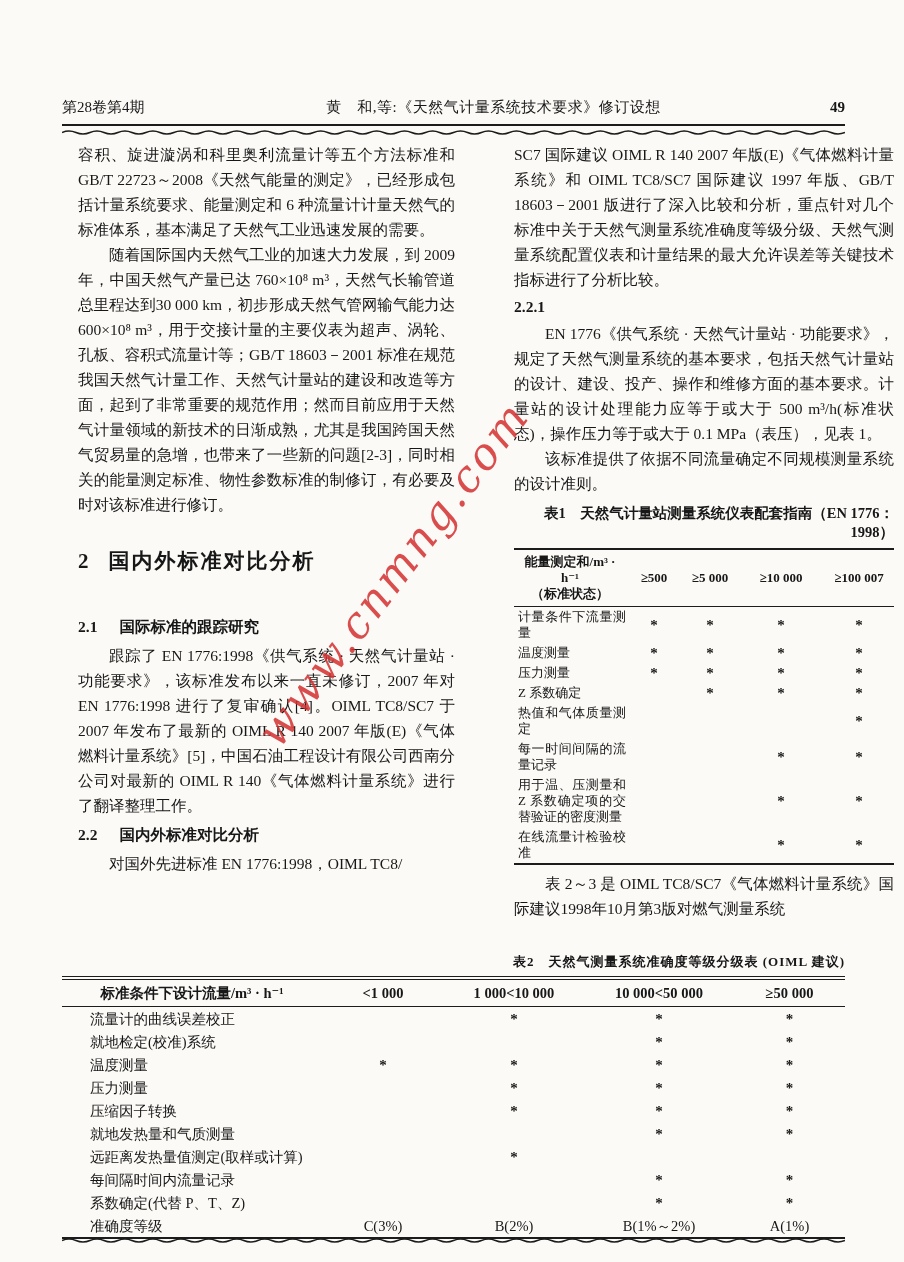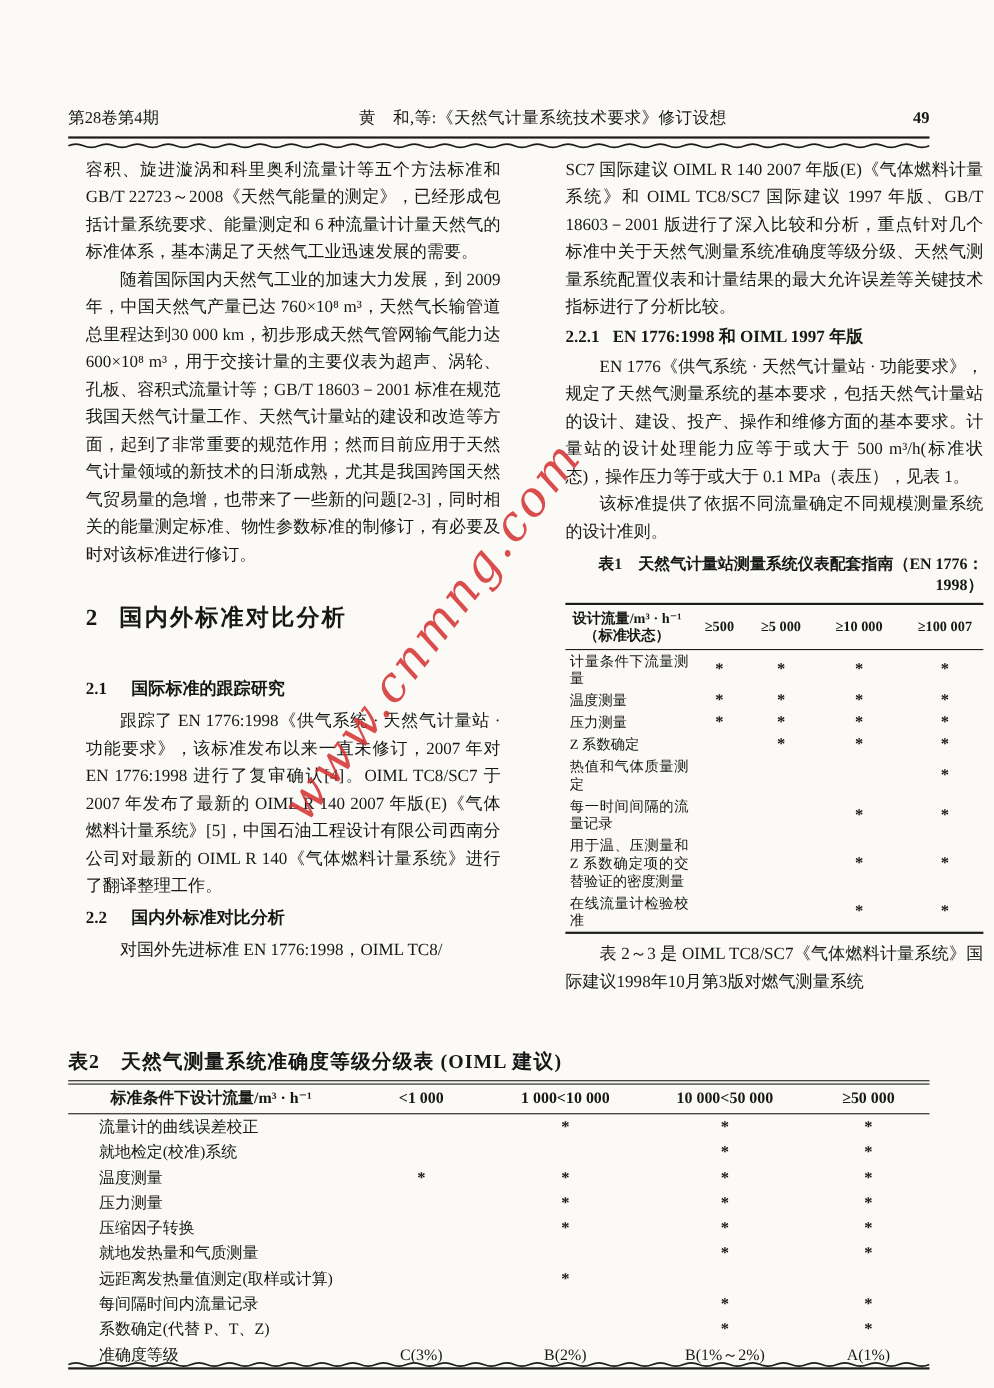--- a/index.html
+++ b/index.html
@@ -34,21 +34,21 @@
   .tcell{text-align:center;}
   .star{font-weight:700;font-size:15px;}
   
   .t1{font-size:13px;line-height:16px;}
   .t1 .thead{padding:4px 0;}
   .t1 .hlabel{width:112px;text-align:center;}
   .t1 .tlabel{width:112px;padding-left:4px;box-sizing:border-box;}
   .t1 .c0{width:56px;}.t1 .c1{width:56px;}.t1 .c2{width:86px;}.t1 .c3{width:70px;}
   
   .t2area{position:absolute;left:62px;top:953px;width:783px;}
-  .t2cap{text-align:left;font-weight:700;font-size:18px;margin:0 0 5px 0;letter-spacing:1px;}
+  .t2cap{text-align:right;font-weight:700;font-size:13px;margin:0 0 5px 0;letter-spacing:1px;}
   .t2{font-size:14.5px;line-height:20px;border-top:4px double #1c1c1c;border-bottom:2.5px solid #1c1c1c;}
   .t2 .thead{padding:3px 0;}
   .t2 .hlabel{width:260px;text-align:center;}
   .t2 .tlabel{width:260px;padding-left:28px;box-sizing:border-box;text-align:left;}
   .t2 .c0{width:122px;}.t2 .c1{width:140px;}.t2 .c2{width:150px;}.t2 .c3{width:111px;}
   .t2 .trow{padding:1.5px 0;}
   
   .watermark{position:absolute;left:168px;top:548px;width:450px;text-align:center;
              transform:rotate(-53deg);transform-origin:center;
              font-family:"DejaVu Serif",serif;font-style:italic;font-size:44px;
@@ -85,30 +85,29 @@
       <span>2.2</span>
       <span>国内外标准对比分析</span>
     </div>
     <p class="indent">对国外先进标准 EN 1776:1998，OIML TC8/</p>
   </div>
 
   <div class="col rcol">
     <p>SC7 国际建议 OIML R 140 2007 年版(E)《气体燃料计量系统》和 OIML TC8/SC7 国际建议 1997 年版、GB/T 18603－2001 版进行了深入比较和分析，重点针对几个标准中关于天然气测量系统准确度等级分级、天然气测量系统配置仪表和计量结果的最大允许误差等关键技术指标进行了分析比较。</p>
     <div class="sub sub3">
       <span>2.2.1</span>
-      <span>EN 1776:1998 和 OIML 1997 年版</span>
     </div>
     <p class="indent">EN 1776《供气系统 · 天然气计量站 · 功能要求》，规定了天然气测量系统的基本要求，包括天然气计量站的设计、建设、投产、操作和维修方面的基本要求。计量站的设计处理能力应等于或大于 500 m³/h(标准状态)，操作压力等于或大于 0.1 MPa（表压），见表 1。</p>
     <p class="indent">该标准提供了依据不同流量确定不同规模测量系统的设计准则。</p>
 
     <div class="tcaption">表1　天然气计量站测量系统仪表配套指南（EN 1776：1998）</div>
     <div class="dtable t1">
       <div class="thead">
         <span class="hlabel">
-          <span>设计流量/m³ · h⁻¹</span><br>
+          <span>能量测定和/m³ · h⁻¹</span><br>
           <span>（标准状态）</span>
         </span>
         <span class="tcell c0">≥500</span>
         <span class="tcell c1">≥5 000</span>
         <span class="tcell c2">≥10 000</span>
         <span class="tcell c3">≥100 007</span>
       </div>
       <div>
           <div class="trow">
             <span class="tlabel">计量条件下流量测量</span>

